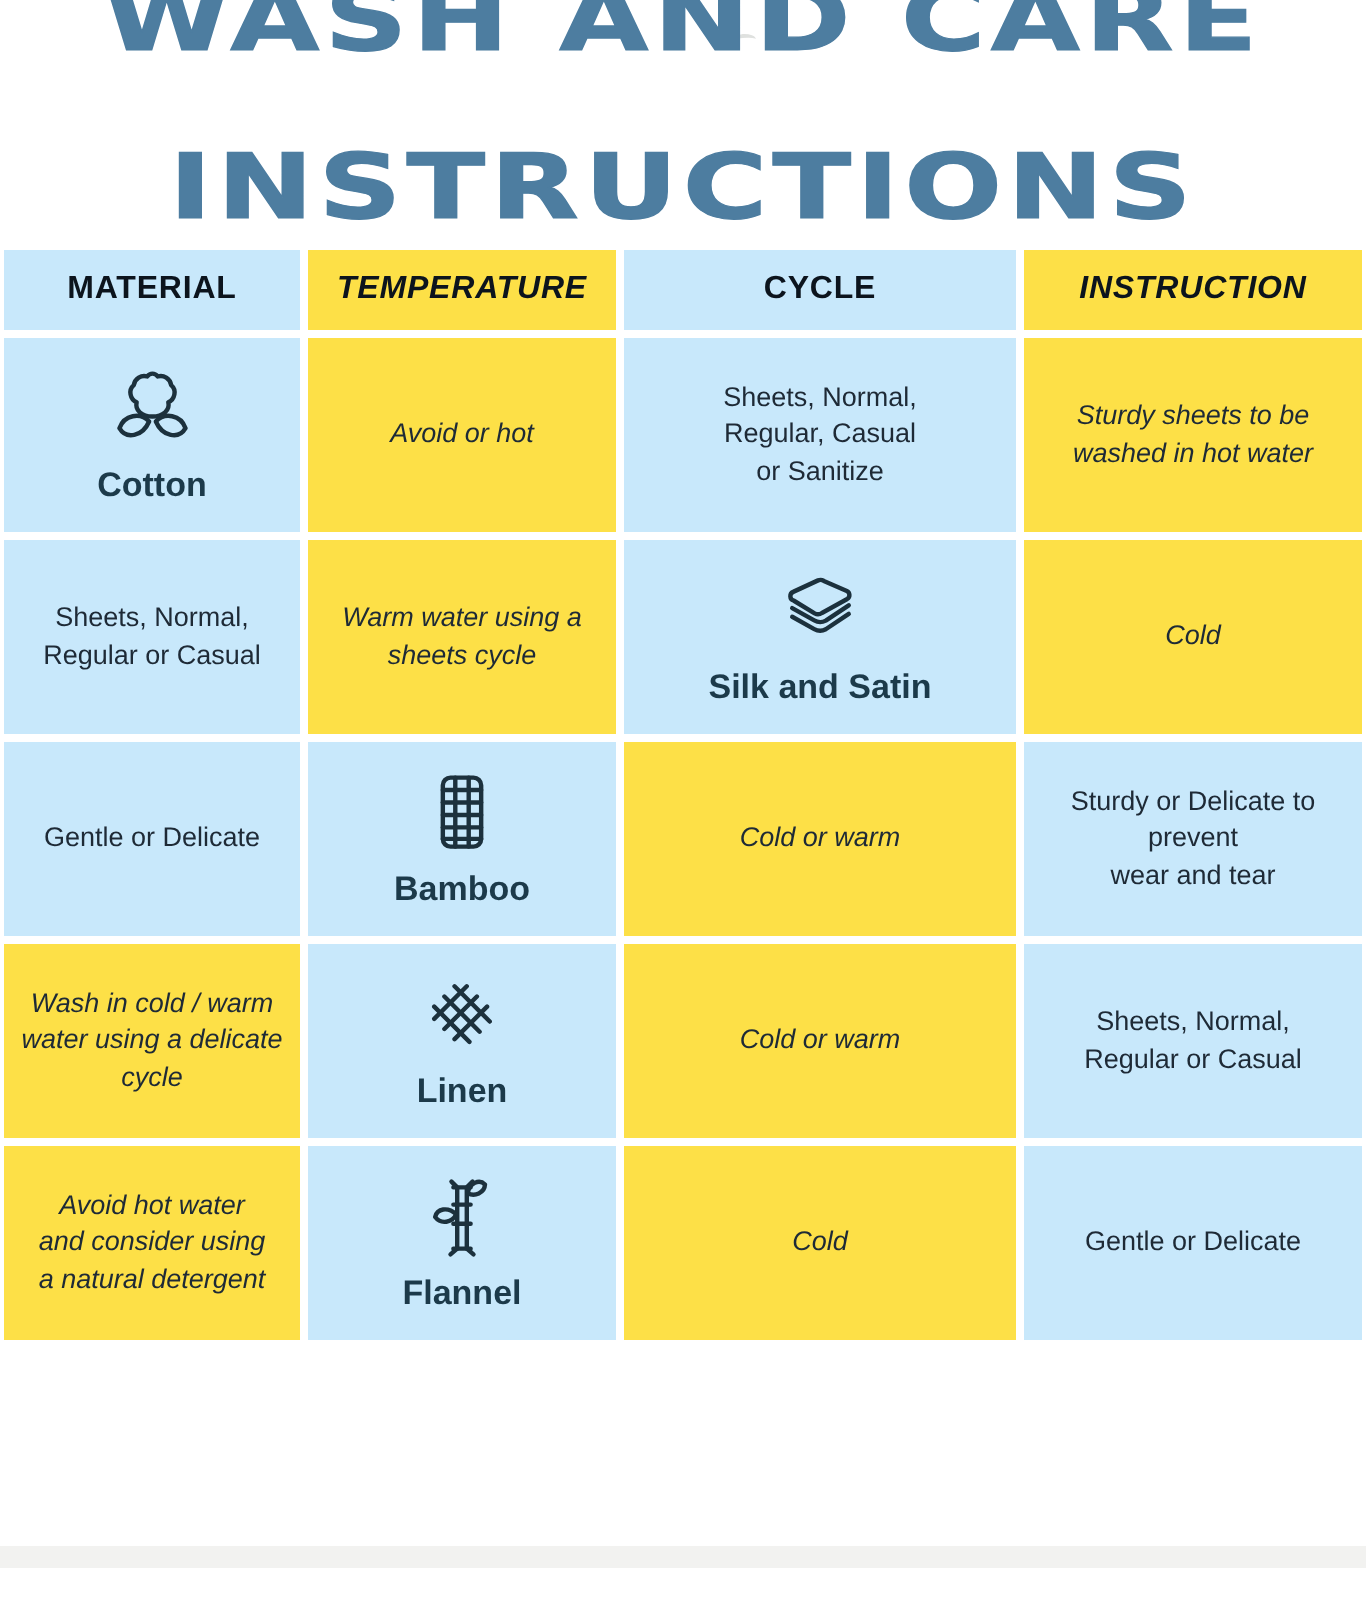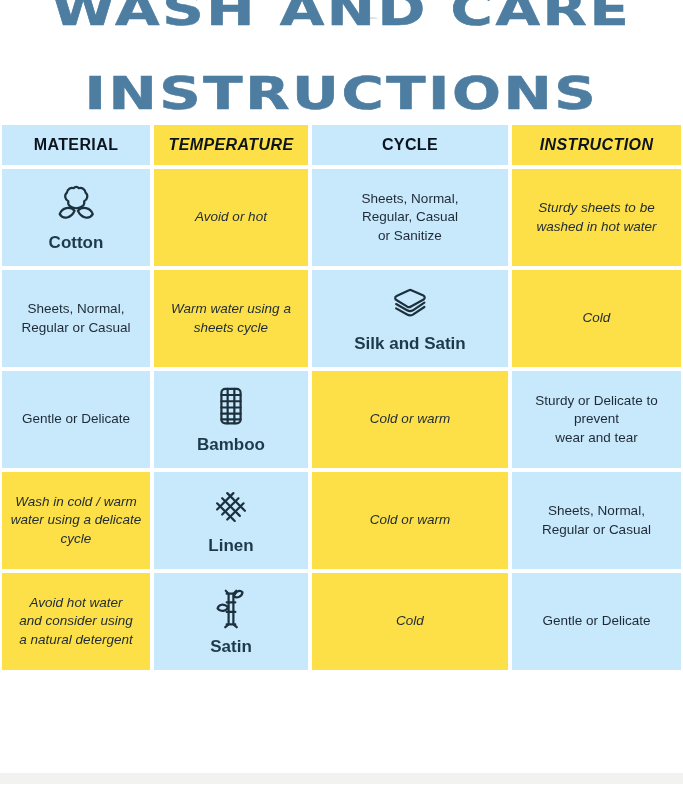--- a/index.html
+++ b/index.html
@@ -162,21 +162,21 @@
 
     <div class="cell c-light">
       <svg class="icon" viewBox="0 0 48 48">
         <path d="M21.5 8 L21.5 40 M26.5 8 L26.5 40"></path>
         <path d="M19.5 8 L28.5 8 M18.5 5 L21.5 8 M29.5 5 L26.5 8"></path>
         <path d="M19.5 17 L28.5 17 M19.5 27 L28.5 27"></path>
         <path d="M19.5 40 L28.5 40 M18 43 L21.5 40 M30 43 L26.5 40"></path>
         <path d="M21 22 C16.5 18 11 19 10 23.5 C13 27.5 19 26.5 21 22 Z"></path>
         <path d="M27 11 C27.8 5.8 33 3.5 36 6.5 C35.8 11 30.5 13 27 11 Z"></path>
       </svg>
-      <div class="mat-name">Satin</div>
+      <div class="mat-name">Flannel</div>
     </div>
     <div class="cell body-text c-dark">Cold</div>
     <div class="cell body-text c-light">Gentle or Delicate</div>
 
   </div>
 
   <div class="bottom-strip"></div>
 
 </div>
 

